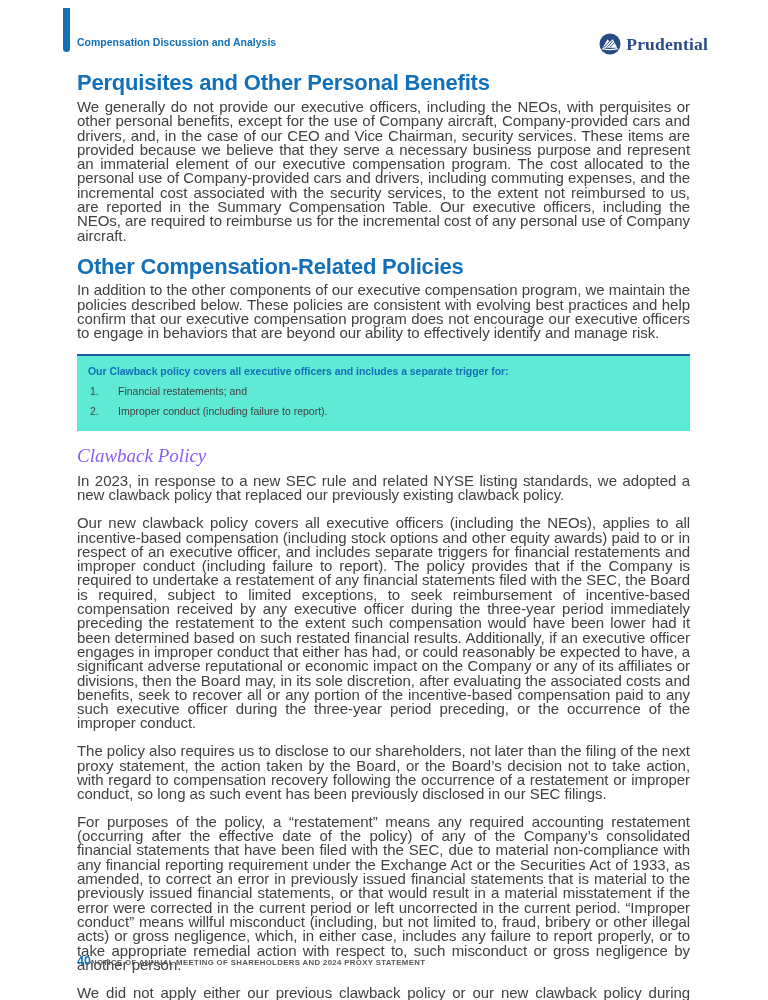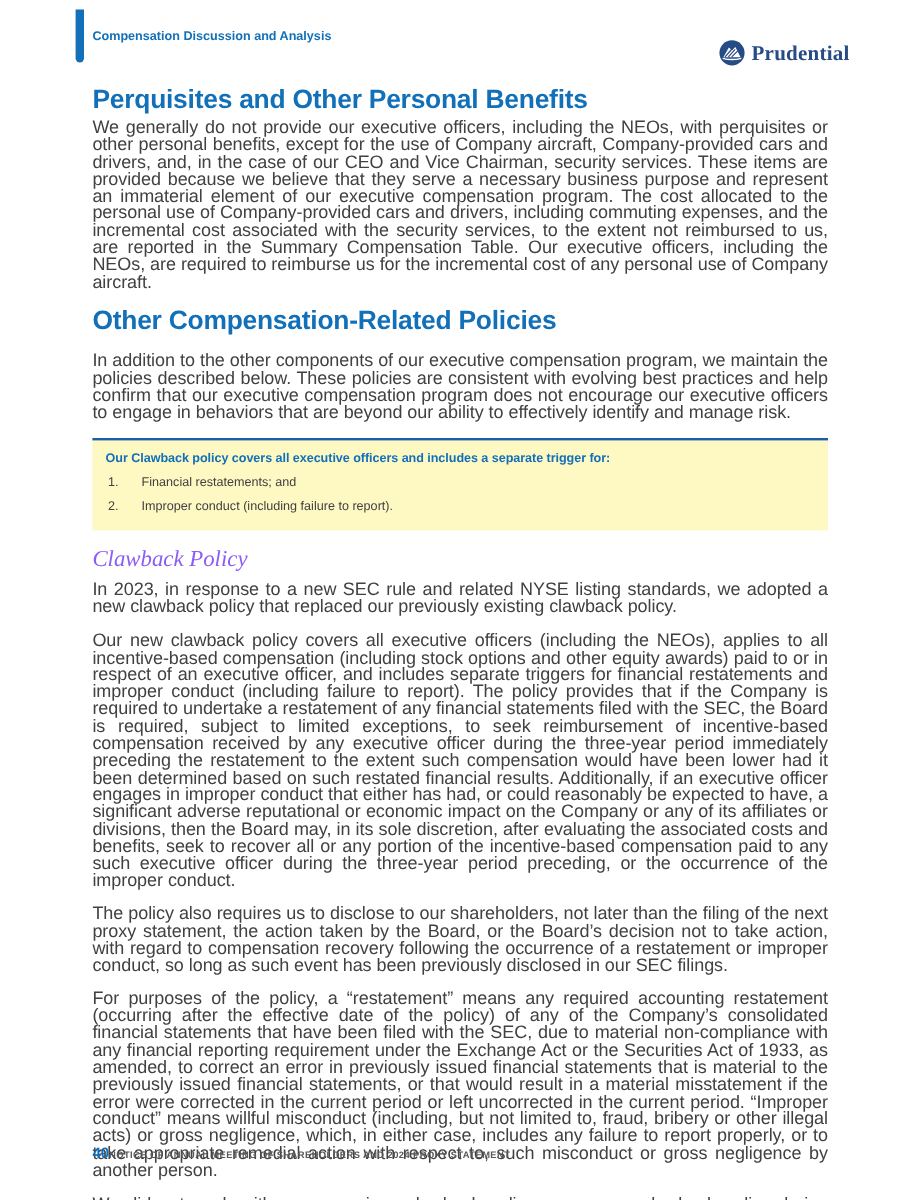--- a/index.html
+++ b/index.html
@@ -17,21 +17,21 @@
   
   .eyebrow-bar {
     position: absolute;
     left: 63px; top: 8px;
     width: 7px; height: 44px;
     background: #1270b8;
     border-radius: 0 0 4px 4px;
   }
   .breadcrumb {
     position: absolute;
-    left: 77px; top: 24px;
+    left: 77px; top: 36px;
     font-size: 10.5px;
     font-weight: bold;
     color: #1270b8;
   }
   .logo {
     position: absolute;
     right: 60px; top: 33px;
     display: flex;
     align-items: center;
     gap: 5px;
@@ -53,36 +53,36 @@
     width: 613px;
   }
   h1.sec-title {
     font-size: 22px;
     line-height: 22px;
     font-weight: bold;
     color: #1270b8;
     margin: 0 0 6px 0;
     letter-spacing: -0.2px;
   }
-  h1.sec-title.second { margin-top: 7px; margin-bottom: 16px; }
+  h1.sec-title.second { margin-top: 7px; margin-bottom: 5px; }
   p.body-p {
     font-size: 15px;
     line-height: 14.3px;
     text-align: justify;
     letter-spacing: -0.05px;
     margin: 0 0 13.5px 0;
     color: #414141;
   }
   p.body-p.last { margin-bottom: 0; }
 
   
   .callout {
     margin-top: 13px;
     border-top: 2.5px solid #1d5ca9;
-    background: #fef9c3;
+    background: #5eead4;
     padding: 9px 24px 13px 11px;
   }
   .callout-heading {
     font-size: 10.5px;
     font-weight: bold;
     color: #1270b8;
     margin-bottom: 7px;
     letter-spacing: -0.05px;
   }
   .callout-list { list-style: none; }

